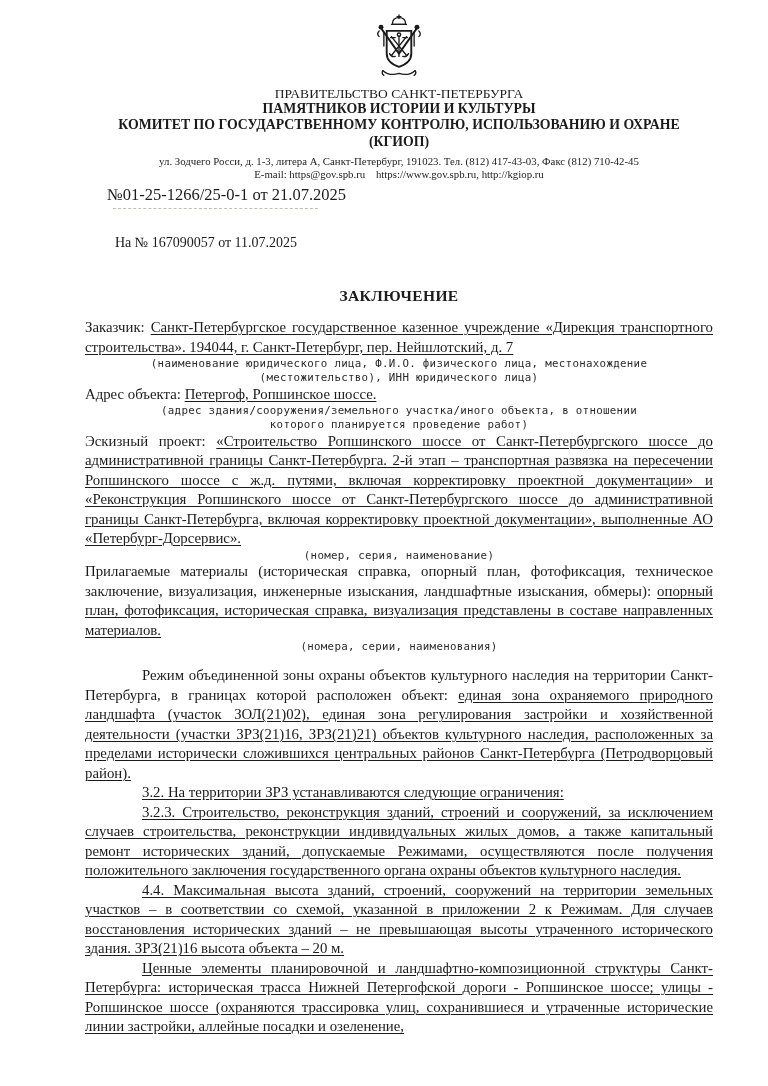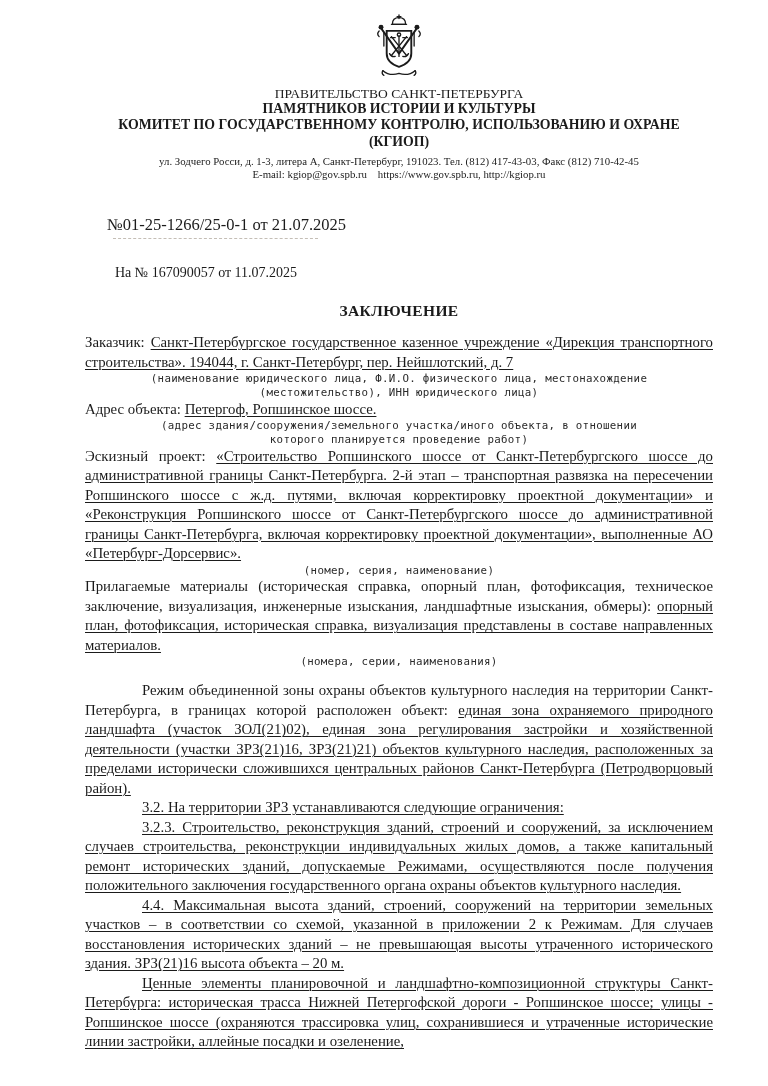--- a/index.html
+++ b/index.html
@@ -10,25 +10,25 @@
     margin:0 auto;
   }
   .content{margin-left:85px;margin-right:55px;}
   .header{text-align:center;}
   .emblem{display:block;margin:0 auto;}
   .gov-line{font-size:13.5px;line-height:15px;margin-top:4px;}
   .committee-line{font-size:13.8px;font-weight:bold;line-height:16px;}
   .abbr-line{font-size:13.8px;font-weight:bold;line-height:16px;margin-top:1px;}
   .addr-line{font-size:10.8px;line-height:13px;margin-top:5px;color:#222;}
   .contact-line{font-size:10.8px;line-height:13px;color:#222;white-space:pre;}
-  .reg-block{margin-top:34px;margin-left:22px;}
+  .reg-block{margin-top:4px;margin-left:22px;}
   .doc-number{font-size:16.5px;line-height:20px;}
   .stamp-dash{width:205px;border-top:1px dashed #c4beb6;margin:3px 0 0 6px;height:0;}
   .reply-block{margin-top:24px;margin-left:30px;font-size:14px;line-height:19px;}
-  .doc-title{margin-top:20px;text-align:center;font-weight:bold;font-size:15.5px;letter-spacing:0.4px;}
+  .doc-title{margin-top:35px;text-align:center;font-weight:bold;font-size:15.5px;letter-spacing:0.4px;}
   .body{margin-top:13px;font-size:14.8px;line-height:19.5px;text-align:justify;}
   .body p{margin:0;}
   .body u{text-decoration:underline;text-underline-offset:2px;text-decoration-thickness:1px;}
   .note{
     font-family:"DejaVu Sans Mono", monospace;
     font-size:10.8px;line-height:13.8px;letter-spacing:0.3px;
     text-align:center;color:#2a2a2a;
   }
   .indent{text-indent:57px;font-family:Liberation Serif, serif;}
   .spacer{height:12px;}
@@ -65,21 +65,21 @@
         <circle class="thin" cx="30" cy="24" r="1.8"></circle>
 
         <path class="thin" d="M13 62 q7 6 17 3 q10 3 17 -3"></path>
         <path class="thin" d="M13 62 q-2 3 1 5 M47 62 q2 3 -1 5"></path>
       </svg>
       <div class="gov-line">ПРАВИТЕЛЬСТВО САНКТ-ПЕТЕРБУРГА</div>
       <div class="committee-line">ПАМЯТНИКОВ ИСТОРИИ И КУЛЬТУРЫ</div>
       <div class="committee-line">КОМИТЕТ ПО ГОСУДАРСТВЕННОМУ КОНТРОЛЮ, ИСПОЛЬЗОВАНИЮ И ОХРАНЕ</div>
       <div class="abbr-line">(КГИОП)</div>
       <div class="addr-line">ул. Зодчего Росси, д. 1-3, литера А, Санкт-Петербург, 191023. Тел. (812) 417-43-03, Факс (812) 710-42-45</div>
-      <div class="contact-line">E-mail: kgiop@gov.spb.ru    https://www.gov.spb.ru, http://kgiop.ru</div>
+      <div class="contact-line">E-mail: https@gov.spb.ru    https://www.gov.spb.ru, http://kgiop.ru</div>
     </div>
 
     <div class="reg-block">
       <div class="doc-number">№01-25-1266/25-0-1 от 21.07.2025</div>
       <div class="stamp-dash"></div>
     </div>
 
     <div class="reply-block">
       <div>На № 167090057 от 11.07.2025</div>
     </div>

